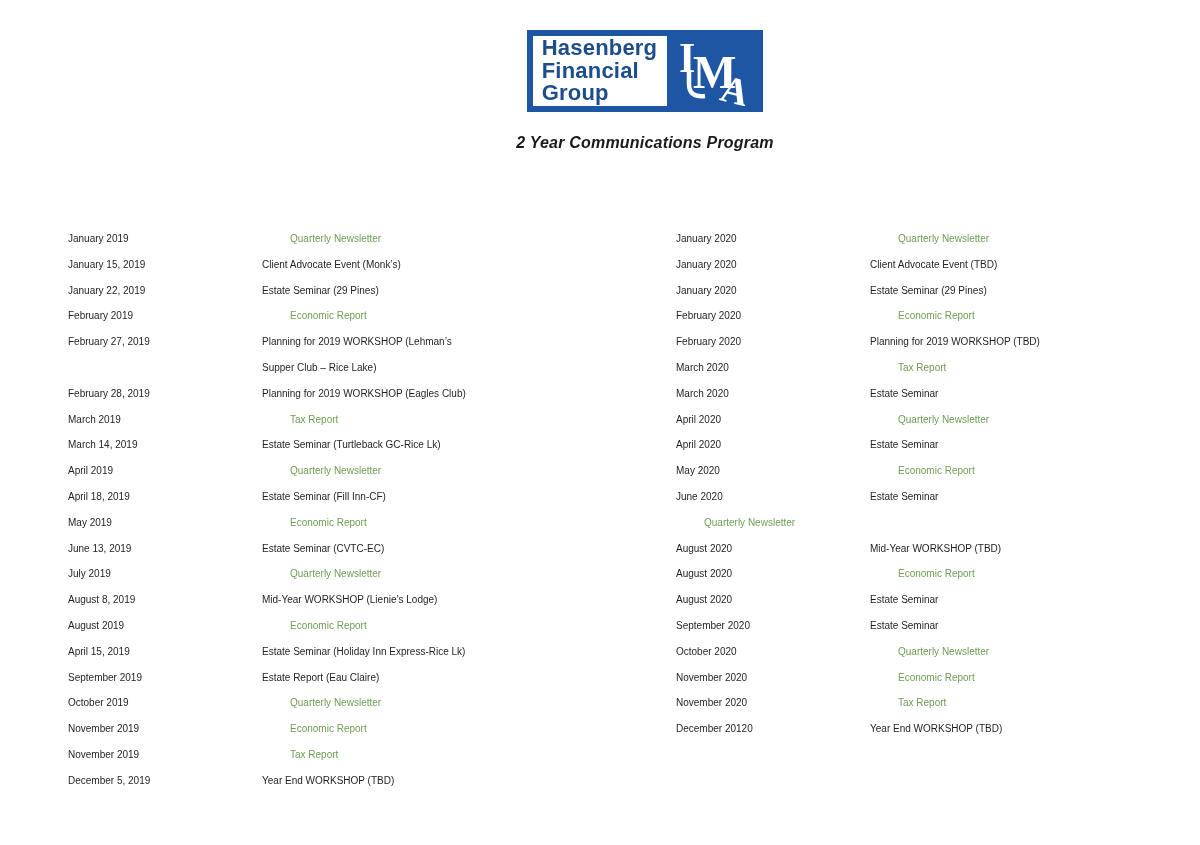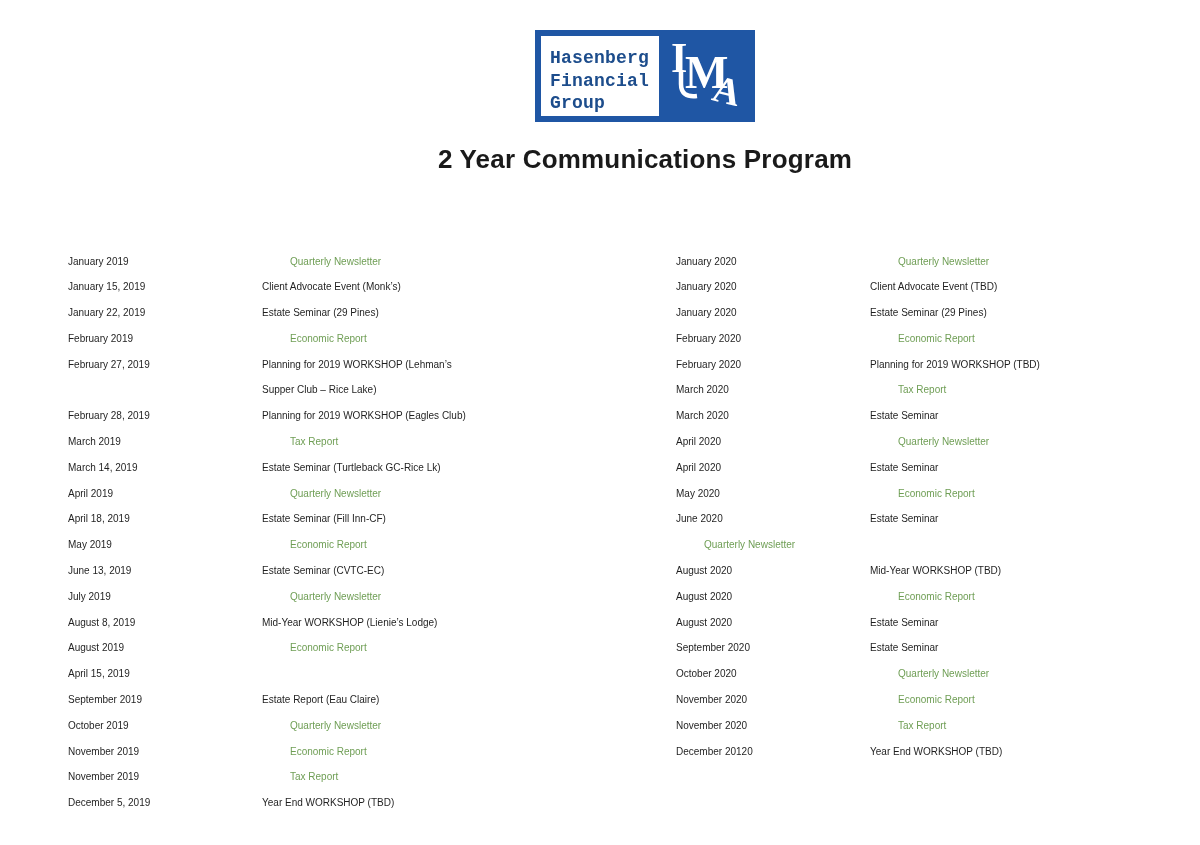--- a/index.html
+++ b/index.html
@@ -27,40 +27,41 @@
     text-align: center;
   }
   .logo {
     display: inline-flex;
     background: var(--blue);
     padding: 6px;
     vertical-align: top;
   }
   .logo-text {
     background: #ffffff;
-    padding: 11px 10px 1px 9px;
+    padding: 1px 10px 1px 9px;
     text-align: left;
-    font-family: Liberation Mono, monospace;
+    font-family: Liberation Sans, sans-serif;
     font-weight: 700;
     color: var(--text-blue);
-    font-size: 18px;
+    font-size: 22px;
     line-height: 22.5px;
     letter-spacing: 0.2px;
   }
   .logo-mono {
     width: 90px;
     height: 70px;
     position: relative;
   }
   .logo-mono svg { display: block; }
 
   .doc-title {
     margin: 22px 0 0 0;
-    font-size: 26px;
+    font-size: 16px;
     font-weight: 700;
+    font-style: italic;
     color: #1a1a1a;
     letter-spacing: 0.2px;
   }
 
   
   .schedule {
     display: flex;
     margin-top: 74px;
     padding-left: 68px;
   }
@@ -169,20 +170,21 @@
         <div class="row">
           <span class="date">August 8, 2019</span>
           <span class="event">Mid-Year WORKSHOP (Lienie’s Lodge)</span>
         </div>
         <div class="row">
           <span class="date">August 2019</span>
           <span class="event green">Economic Report</span>
         </div>
         <div class="row">
           <span class="date">April 15, 2019</span>
+          <span class="event">Estate Seminar (Holiday Inn Express-Rice Lk)</span>
         </div>
         <div class="row">
           <span class="date">September 2019</span>
           <span class="event">Estate Report (Eau Claire)</span>
         </div>
         <div class="row">
           <span class="date">October 2019</span>
           <span class="event green">Quarterly Newsletter</span>
         </div>
         <div class="row">

